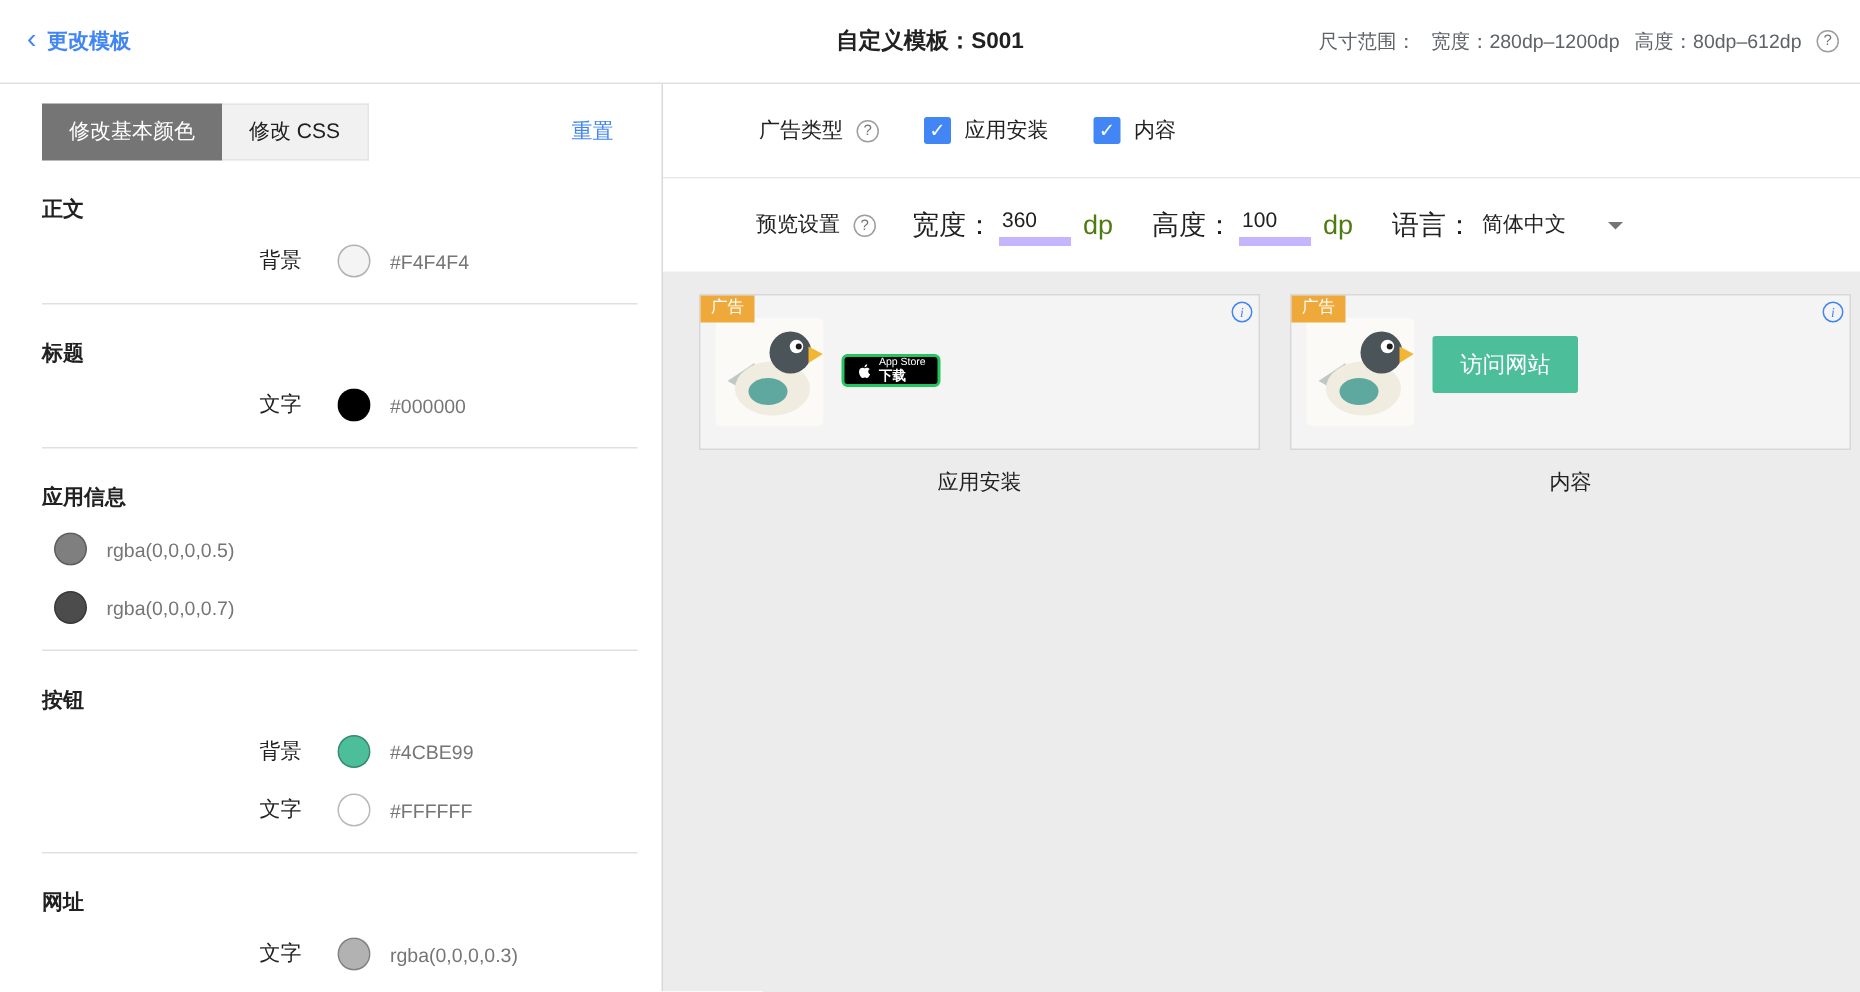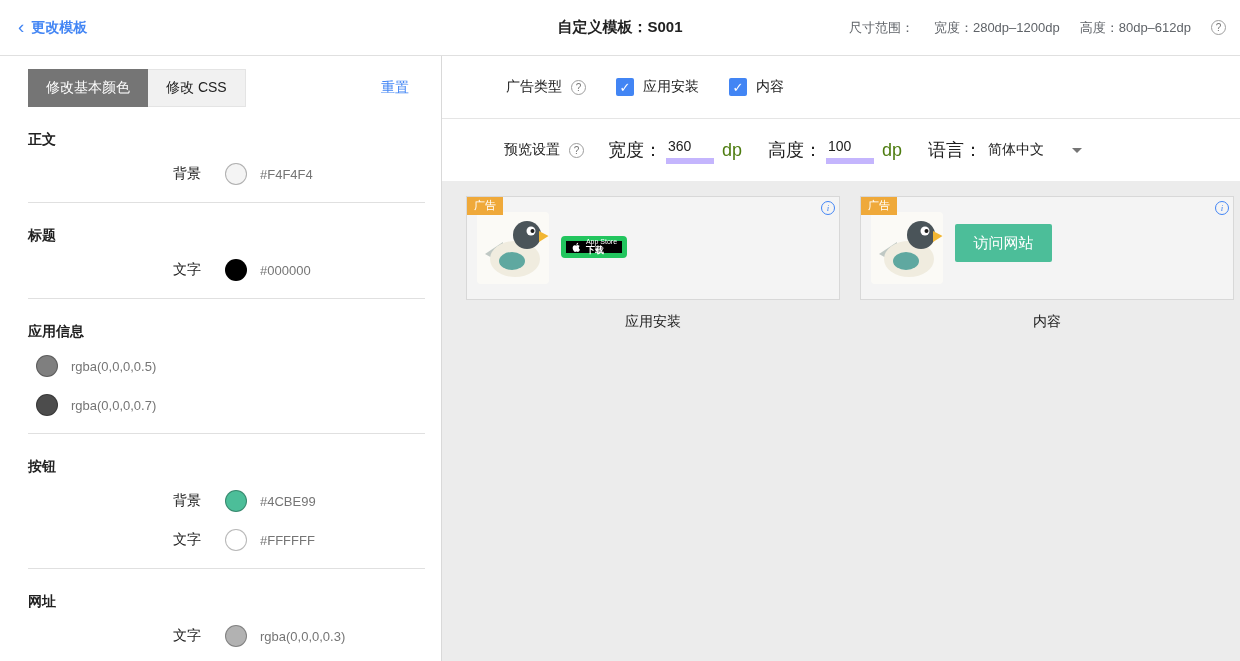--- a/index.html
+++ b/index.html
@@ -9,21 +9,21 @@
 
   
   .header { flex:0 0 56px; height:56px; border-bottom:1px solid #e0e0e0;
     display:flex; align-items:center; position:relative; background:#fff; z-index:5; }
   .back-link { display:flex; align-items:center; gap:7px; color:#4285F4;
     font-size:14px; font-weight:bold; margin-left:18px; cursor:pointer; }
   .back-chevron { font-size:19px; line-height:1; font-weight:normal; transform:translateY(-1px); }
   .page-title { position:absolute; left:50%; transform:translateX(-50%);
     font-size:15px; font-weight:bold; white-space:nowrap; }
   .size-range { margin-left:auto; margin-right:14px; display:flex; align-items:center;
-    gap:20px; font-size:13px; color:#5f6368; white-space:nowrap; }
+    gap:10px; font-size:13px; color:#5f6368; white-space:nowrap; }
   .help-icon { width:15px; height:15px; flex:0 0 15px; border:1px solid #9e9e9e; border-radius:50%;
     color:#757575; font-size:10px; display:inline-flex; align-items:center; justify-content:center; cursor:pointer; }
 
   .body-row { flex:1; display:flex; min-height:0;padding-left:12px; }
 
   
   .sidebar { width:430px; flex:0 0 430px; border-right:1px solid #d9d9d9;
     background:#fff; padding-top:13px; overflow:hidden; }
   .tabs-row { display:flex; align-items:center; padding-left:16px; }
   .tab { height:38px; display:flex; align-items:center; padding:0 18px; font-size:14px;
@@ -78,21 +78,21 @@
   .ad-rating { margin-top:8px; font-size:13px; color:rgba(0,0,0,0.55);
     display:flex; gap:6px; align-items:center; white-space:nowrap; }
   .stars { color:rgba(0,0,0,0.75); letter-spacing:1px; }
   .ad-url { margin-top:10px; font-size:11px; color:rgba(0,0,0,0.38); white-space:nowrap; overflow:visible; }
   .ad-cta-col { display:flex; flex-direction:column; align-items:flex-end;
     align-self:flex-start; padding-top:17px; flex:0 0 auto; }
   .cta-button { min-width:97px; height:38px; background:#4CBE99; color:#fff; font-size:15px;
     border:none; border-radius:2px; display:flex; align-items:center; justify-content:center;
     padding:0 18px; cursor:pointer; font-family:inherit; white-space:nowrap; }
   .store-badge { margin-top:12px; width:66px; height:22px; background:#000; border-radius:4px;
-    border:5px solid #22c55e; color:#fff; display:flex; align-items:center; justify-content:center;
+    border:2px solid #22c55e; color:#fff; display:flex; align-items:center; justify-content:center;
     gap:4px; cursor:pointer; }
   .store-text { display:flex; flex-direction:column; line-height:1.1; }
   .store-line1 { font-size:7px; }
   .store-line2 { font-size:9px; font-weight:bold; }
   .ad-caption { margin-top:13px; font-size:14px; color:#212121; }
 </style>
 </head>
 <body>
 
 <div class="app">

